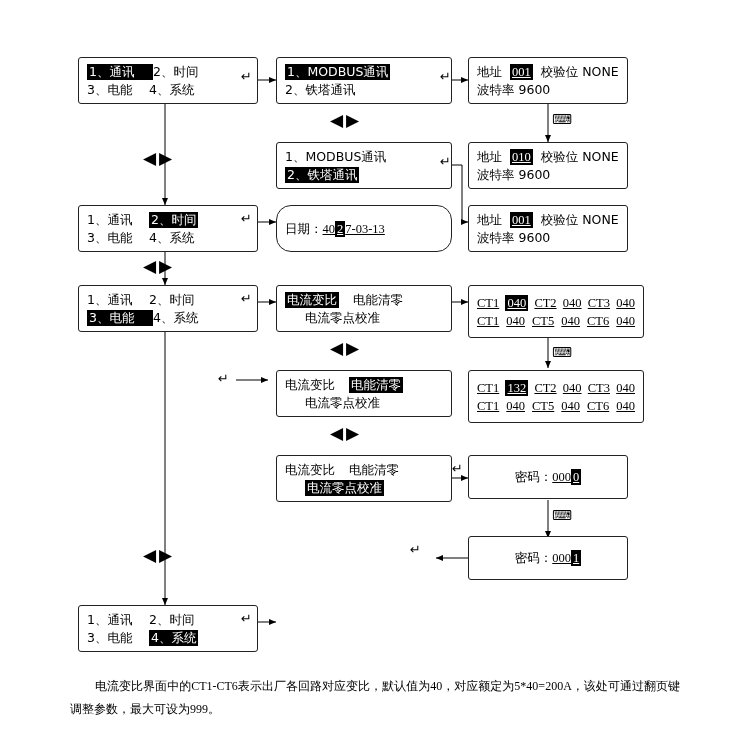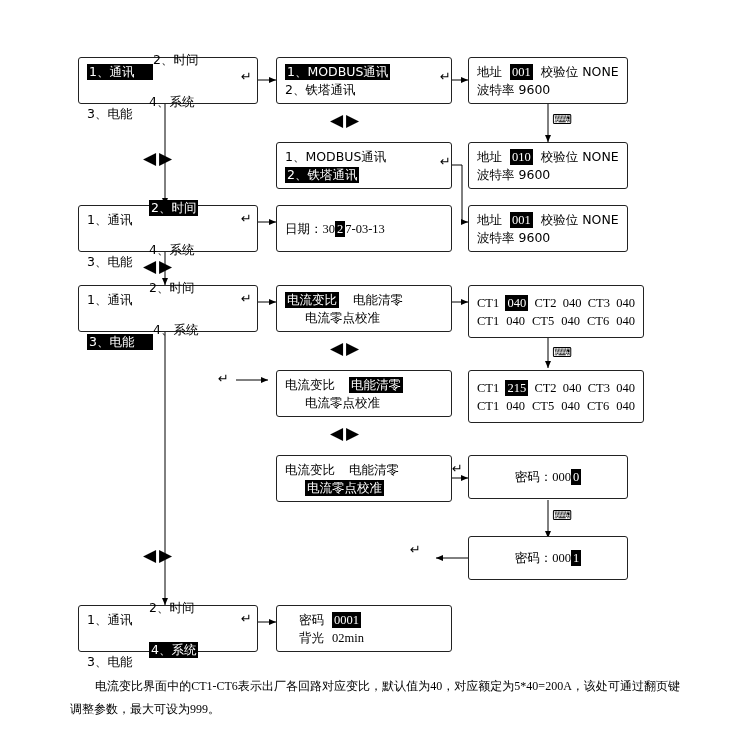--- a/index.html
+++ b/index.html
@@ -33,29 +33,29 @@
     justify-content: center;
   }
   .row {
     display: flex;
     align-items: center;
     font-size: 12.5px;
     line-height: 16px;
     white-space: nowrap;
     padding: 1px 8px;
   }
-  .row.two-col .cellA { width: 62px; display: inline-block; margin-top: 24px; }
+  .row.two-col .cellA { width: 62px; display: inline-block; }
   .seg { display: inline-block; }
   .inv {
     background: #000000;
     color: #ffffff;
     padding: 0 2px;
   }
   .cn { font-family: "DejaVu Sans", "Liberation Sans", sans-serif; }
-  .num { font-family: "Liberation Serif", serif; }
+  .num { font-family: "Liberation Serif", serif; text-decoration: underline; }
   .sp8 { display: inline-block; width: 8px; }
   .sp14 { display: inline-block; width: 14px; }
   .sp20 { display: inline-block; width: 20px; }
 
   
   svg.lines {
     position: absolute;
     left: 0; top: 0;
     width: 750px;
     height: 729px;
@@ -199,24 +199,24 @@
     <div class="row two-col">
       <span class="cellA cn seg">1、通讯</span>
       <span class="cn seg inv">2、时间</span>
     </div>
     <div class="row two-col">
       <span class="cellA cn seg">3、电能</span>
       <span class="cn seg">4、系统</span>
     </div>
   </div>
 
-  <div class="lcd" style="left:276px; top:205px; width:176px; height:47px;">
+  <div class="lcd" style="left:276px; top:205px; width:176px; height:47px;border-radius:15px;">
     <div class="row">
       <span class="cn seg">日期：</span>
-      <span class="num seg">30</span>
+      <span class="num seg">40</span>
         <span class="num seg inv">2</span>
         <span class="num seg">7-03-13</span>
     </div>
   </div>
 
   <div class="lcd" style="left:468px; top:205px; width:160px; height:47px;">
     <div class="row">
       <span class="cn seg">地址</span>
       <span class="sp8"></span>
       <span class="num seg inv">001</span>
@@ -289,21 +289,21 @@
     <div class="row">
       <span class="sp20"></span>
       <span class="cn seg">电流零点校准</span>
     </div>
   </div>
 
   <div class="lcd" style="left:468px; top:370px; width:176px; height:53px;">
     <div class="row">
       <span class="num seg">CT1</span>
       <span class="sp8"></span>
-        <span class="num seg inv">215</span>
+        <span class="num seg inv">132</span>
       <span class="sp8"></span>
         <span class="num seg">CT2</span>
       <span class="sp8"></span>
         <span class="num seg">040</span>
       <span class="sp8"></span>
         <span class="num seg">CT3</span>
       <span class="sp8"></span>
         <span class="num seg">040</span>
     </div>
     <div class="row">
@@ -353,34 +353,20 @@
     <div class="row two-col">
       <span class="cellA cn seg">1、通讯</span>
       <span class="cn seg">2、时间</span>
     </div>
     <div class="row two-col">
       <span class="cellA cn seg">3、电能</span>
       <span class="cn seg inv">4、系统</span>
     </div>
   </div>
 
-  <div class="lcd" style="left:276px; top:605px; width:176px; height:47px;">
-    <div class="row">
-      <span class="sp14"></span>
-      <span class="cn seg">密码</span>
-      <span class="sp8"></span>
-      <span class="num seg inv">0001</span>
-    </div>
-    <div class="row">
-      <span class="sp14"></span>
-      <span class="cn seg">背光</span>
-      <span class="sp8"></span>
-      <span class="num seg">02min</span>
-    </div>
-  </div>
 
   <div class="lr-arrows" style="left:143px; top:150px;">◀▶</div>
   <div class="lr-arrows" style="left:143px; top:258px;">◀▶</div>
   <div class="lr-arrows" style="left:143px; top:547px;">◀▶</div>
 
   <div class="lr-arrows" style="left:330px; top:112px;">◀▶</div>
   <div class="lr-arrows" style="left:330px; top:340px;">◀▶</div>
   <div class="lr-arrows" style="left:330px; top:425px;">◀▶</div>
 
   <div class="ent" style="left:241px; top:70px;">↵</div>

